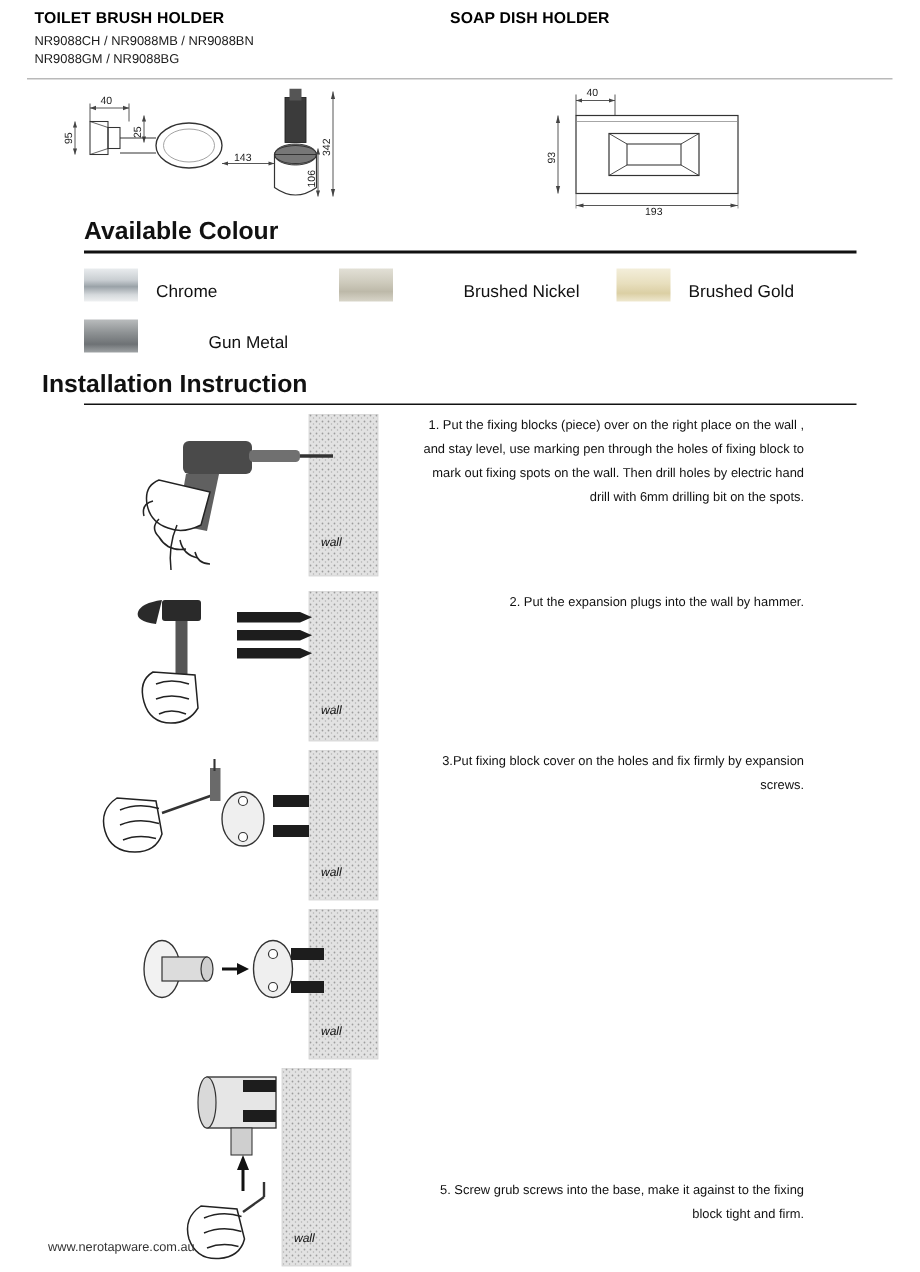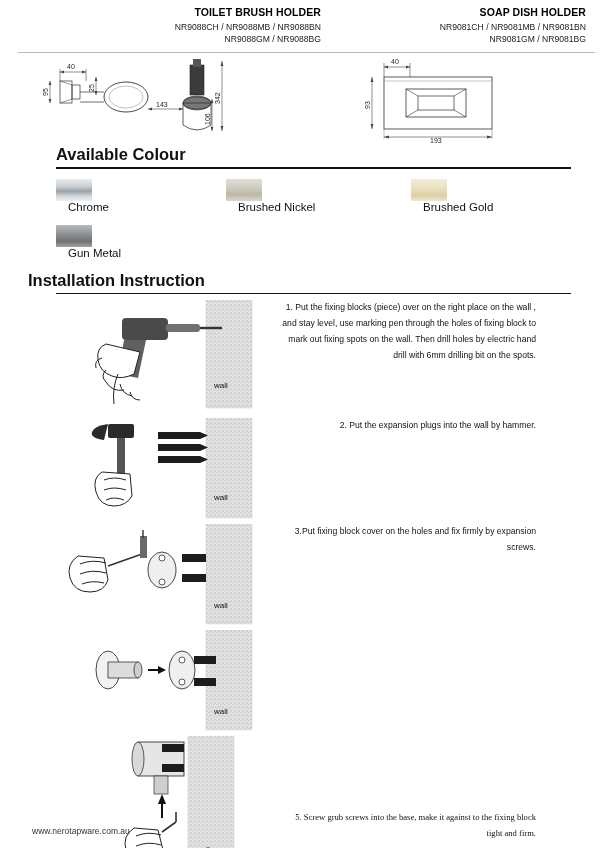--- a/index.html
+++ b/index.html
@@ -17,23 +17,22 @@
   .page {
     position: relative;
     width: 613px;
     height: 848px;
     padding: 0;
   }
 
   
   .product-header {
     display: flex;
-    padding: 6px 18px 0 56px;
+    padding: 6px 18px 0 23px;
     gap: 0px;
-    text-align: right;
   }
   .product-col { width: 265px; }
   .product-col.right { padding-left: 12px; }
   .product-title {
     font-size: 10.5px;
     font-weight: bold;
     letter-spacing: 0.1px;
     margin-bottom: 3px;
     color: #000;
   }
@@ -78,41 +77,40 @@
   .colour-grid {
     padding: 10px 0 0 56px;
   }
   .colour-row {
     display: flex;
     align-items: center;
     margin-bottom: 12px;
   }
   .colour-item {
     display: flex;
-    align-items: flex-start;
-    flex-direction: column;
+    align-items: flex-end;
   }
   .swatch {
     width: 36px;
     height: 22px;
     display: inline-block;
     border: 0;
   }
   .swatch.chrome { background: linear-gradient(to bottom,#e9ecee 0%,#c9ced2 35%,#9aa2a8 55%,#d6dadd 80%,#eef0f1 100%); }
   .swatch.bnickel { background: linear-gradient(to bottom,#e2e0d6 0%,#cfccbe 40%,#bdb9a9 70%,#d8d5c9 100%); }
   .swatch.bgold { background: linear-gradient(to bottom,#f3eeda 0%,#e8dfbe 45%,#dbcfa4 75%,#efe8cf 100%); }
   .swatch.black { background: #161616; }
   .swatch.gunmetal { background: linear-gradient(to bottom,#b9bcbd 0%,#8e9294 40%,#6e7275 75%,#9fa3a5 100%); }
   .colour-label {
     font-size: 11.5px;
     margin-left: 12px;
     color: #111;
   }
   .col-slot-1 { width: 170px; }
-  .col-slot-2 { width: 185px; }
+  .col-slot-2 { width: 185px; gap: 35px; }
 
   
   .install-title {
     font-size: 16.5px;
     font-weight: bold;
     padding-left: 28px;
     margin-top: 2px;
     color: #111;
   }
 
@@ -122,20 +120,21 @@
   }
   .step {
     display: flex;
     align-items: flex-start;
     position: relative;
   }
   .step-img {
     width: 280px;
     position: relative;
     padding-left: 62px;
+    font-style: italic;
   }
   .step-text {
     width: 268px;
     font-size: 8.6px;
     line-height: 1.85;
     color: #111;
     padding-right: 12px;
     text-align: right;
   }
 
@@ -162,24 +161,20 @@
   <div class="product-header">
     <div class="product-col">
       <div class="product-title">TOILET BRUSH HOLDER</div>
       <div class="product-codes">
         <div>NR9088CH / NR9088MB / NR9088BN</div>
         <div>NR9088GM / NR9088BG</div>
       </div>
     </div>
     <div class="product-col right">
       <div class="product-title">SOAP DISH HOLDER</div>
-      <div class="product-codes">
-        <div>NR9081CH / NR9081MB / NR9081BN</div>
-        <div>NR9081GM / NR9081BG</div>
-      </div>
     </div>
   </div>
 
   <hr class="hr-top">
 
   <div class="diagrams">
 
     <div class="diagram-left">
       <svg width="290" height="86" viewBox="0 0 290 86">
 
@@ -419,19 +414,19 @@
           <polygon points="44,58 40,68 48,68" fill="#111"></polygon>
 
           <path d="M16 92 q-12 8 -8 22 q5 14 20 13 q14 -1 17 -13 l-5 -20 z" fill="#fff" stroke="#222" stroke-width="1"></path>
           <path d="M18 100 q12 -5 25 -1" fill="none" stroke="#222" stroke-width="1"></path>
           <path d="M18 110 q12 -5 25 -1" fill="none" stroke="#222" stroke-width="1"></path>
           <path d="M20 120 q10 -4 21 -1" fill="none" stroke="#222" stroke-width="1"></path>
           <line x1="44" y1="96" x2="58" y2="86" stroke="#333" stroke-width="1.6"></line>
           <line x1="58" y1="86" x2="58" y2="76" stroke="#333" stroke-width="1.6"></line>
         </svg>
       </div>
-      <div class="step-text" style="padding-top:74px;font-family:Liberation Serif, serif;">5. Screw grub screws into the base, make it  against to the fixing block tight and firm.</div>
+      <div class="step-text" style="padding-top:74px;">5. Screw grub screws into the base, make it  against to the fixing block tight and firm.</div>
     </div>
 
   </div>
 
   <div class="footer">www.nerotapware.com.au</div>
 </div>
 
 </body></html>

